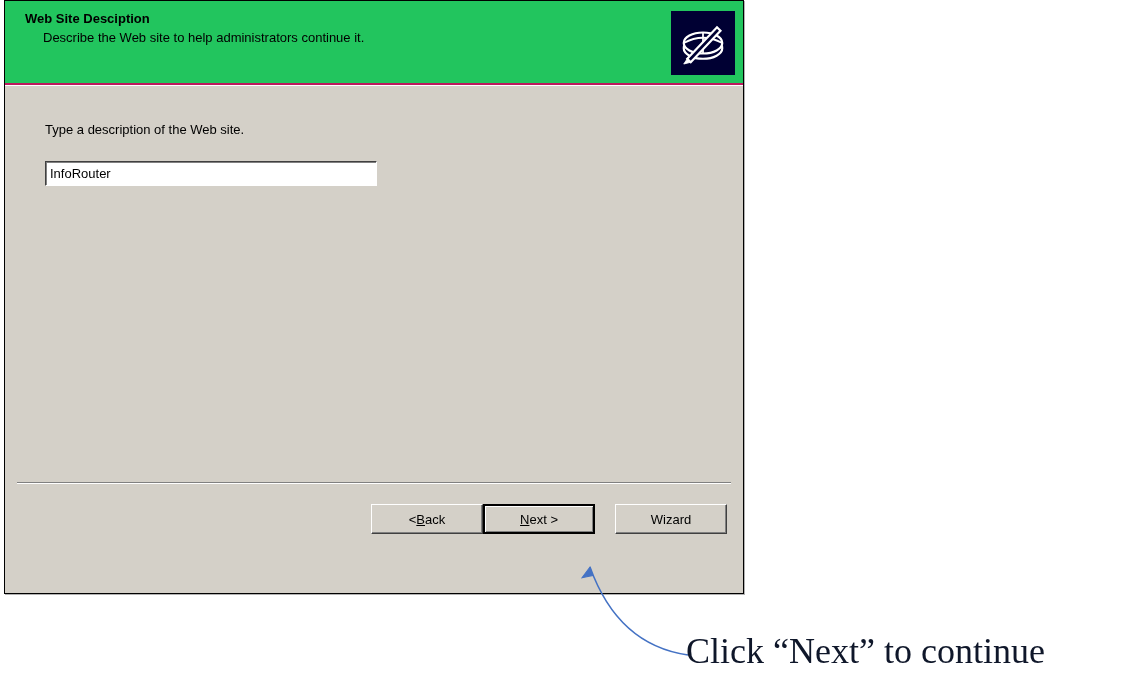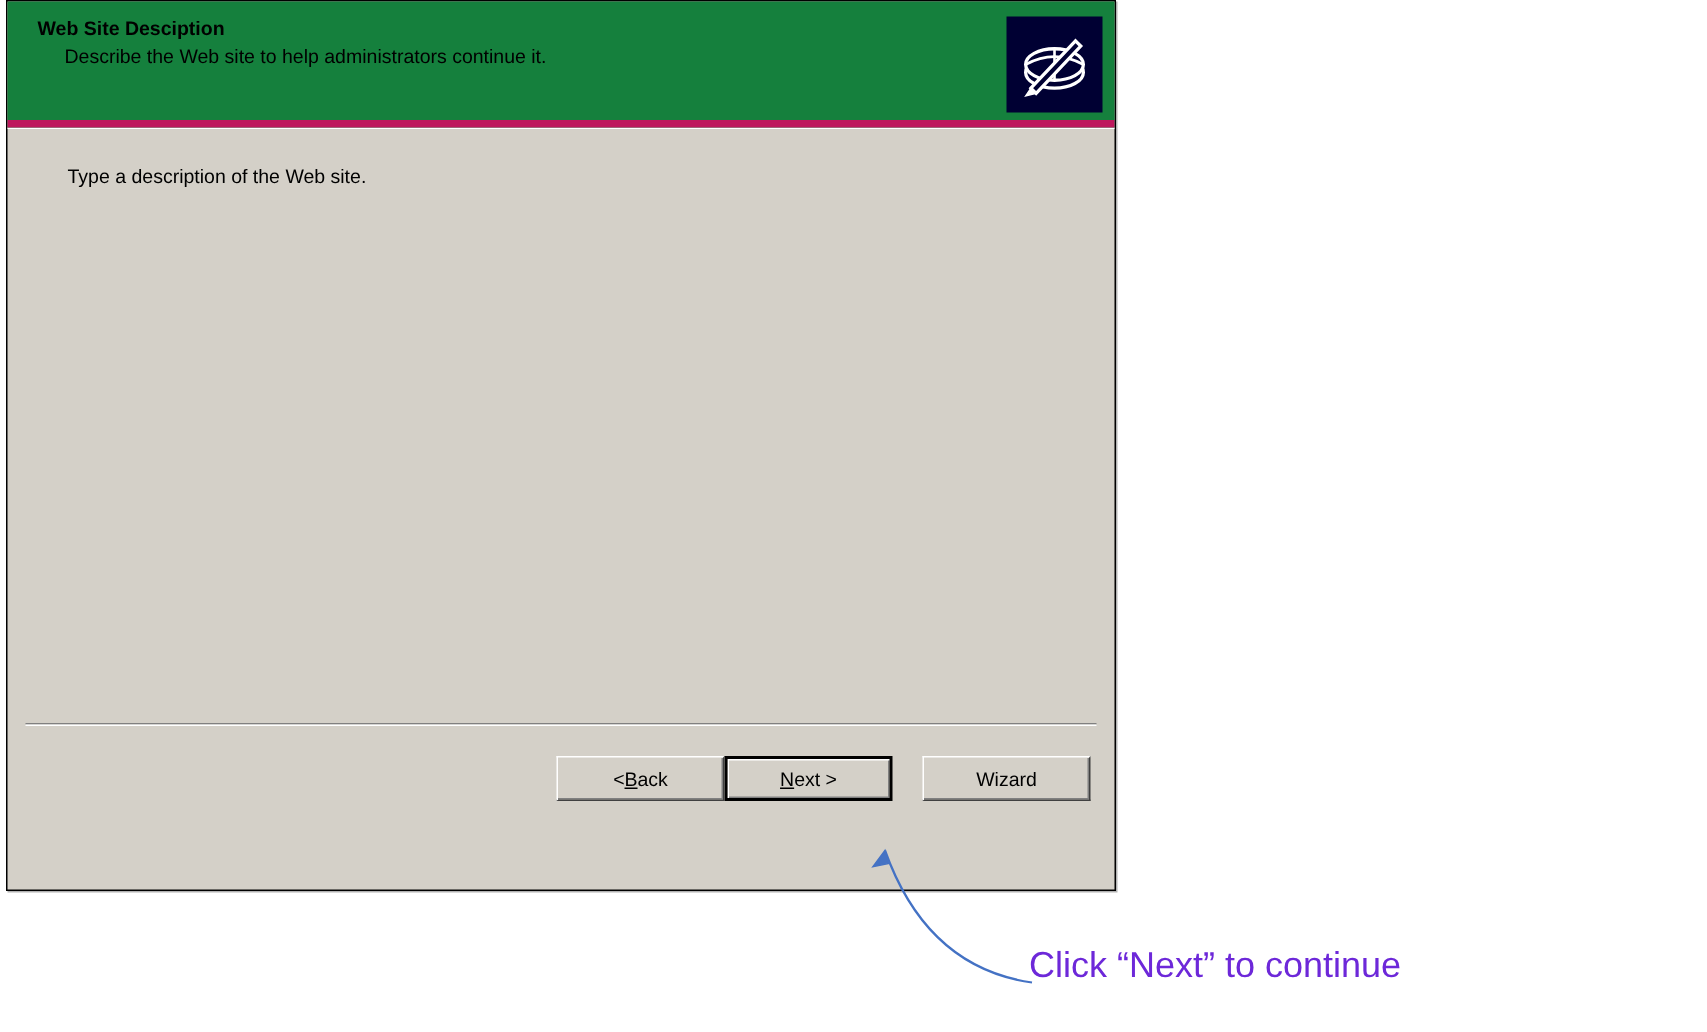--- a/index.html
+++ b/index.html
@@ -51,23 +51,23 @@
       align-items: center;
       justify-content: center;
       font-family: "Marlett", sans-serif;
       cursor: default;
     }
     .close-button svg {
       width: 10px;
       height: 10px;
     }
     .header-panel {
-      background: #15803d;
+      background: #22c55e;
       height: 84px;
-      border-bottom: 5px solid #be185d;
+      border-bottom: 2px solid #be185d;
       display: flex;
       justify-content: space-between;
       padding: 10px 8px 0 20px;
       position: relative;
     }
     .header-text {
       flex: 1;
     }
     .header-title {
       font-weight: bold;
@@ -90,21 +90,21 @@
     }
     .header-icon svg {
       width: 56px;
       height: 56px;
     }
     .divider-light {
       height: 1px;
       background: #ffffff;
     }
     .content-area {
-      padding: 24px 40px;
+      padding: 36px 40px;
       height: 396px;
       font-size: 13px;
     }
     .content-prompt {
       font-size: 13px;
       color: #000000;
       margin-bottom: 24px;
     }
     .field-label {
       font-size: 13px;
@@ -166,23 +166,23 @@
     }
     .button-group-nav {
       display: flex;
       margin-right: 20px;
     }
     .wiz-button .underline {
       text-decoration: underline;
     }
     .annotation {
       position: absolute;
-      font-family: Liberation Sans, sans-serif;
-      font-size: 24px;
-      color: #6d28d9;
+      font-family: Liberation Serif, serif;
+      font-size: 36px;
+      color: #0f172a;
     }
     .annotation-text {
       position: absolute;
       left: 686px;
       top: 630px;
     }
     .annotation-arrow {
       position: absolute;
       left: 578px;
       top: 555px;
@@ -208,20 +208,21 @@
         <path d="M 32 20 L 32 44" fill="none" stroke="#ffffff" stroke-width="2"></path>
         <path d="M 14 50 L 48 14 L 52 18 L 18 54 Z" fill="#000033" stroke="#ffffff" stroke-width="2.5"></path>
         <path d="M 14 50 L 10 56 L 18 54 Z" fill="#ffffff" stroke="#ffffff" stroke-width="1"></path>
       </svg>
     </div>
   </div>
   <div class="divider-light"></div>
 
   <div class="content-area">
     <div class="content-prompt">Type a description of the Web site.</div>
+    <input type="text" class="text-input" value="InfoRouter" style="">
   </div>
 
   <div class="footer-separator"></div>
 
   <div class="button-row">
     <div class="button-group-nav">
       <button class="wiz-button">
           <span>&lt; </span>
           <span class="underline">B</span>
           <span>ack</span>

